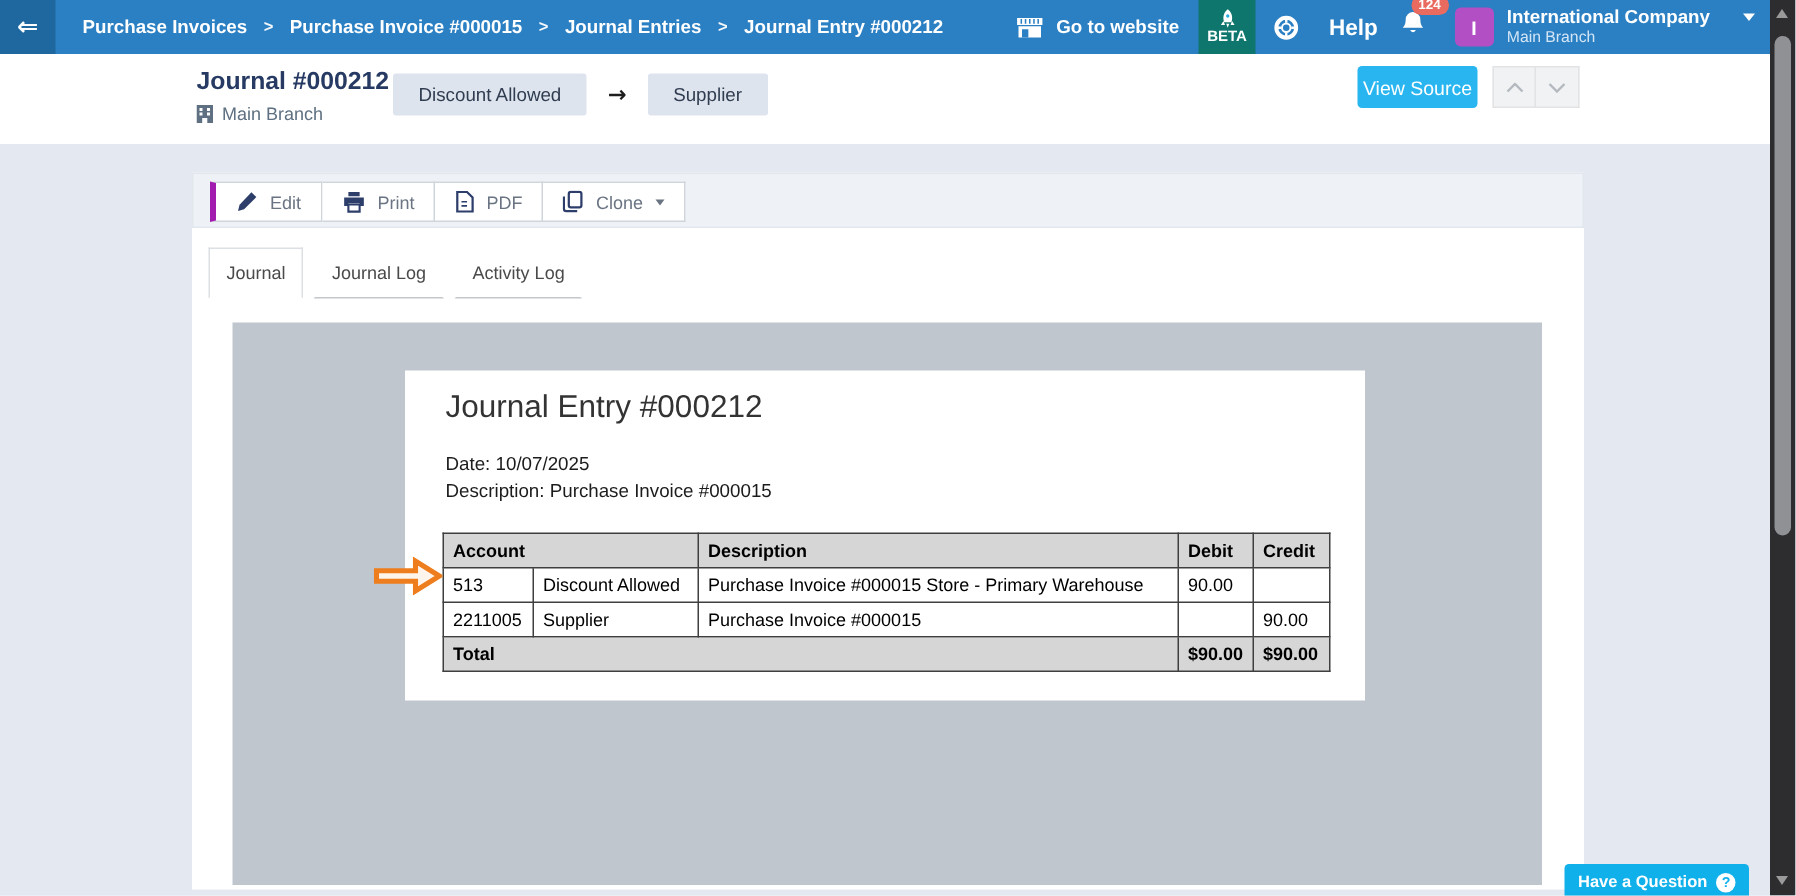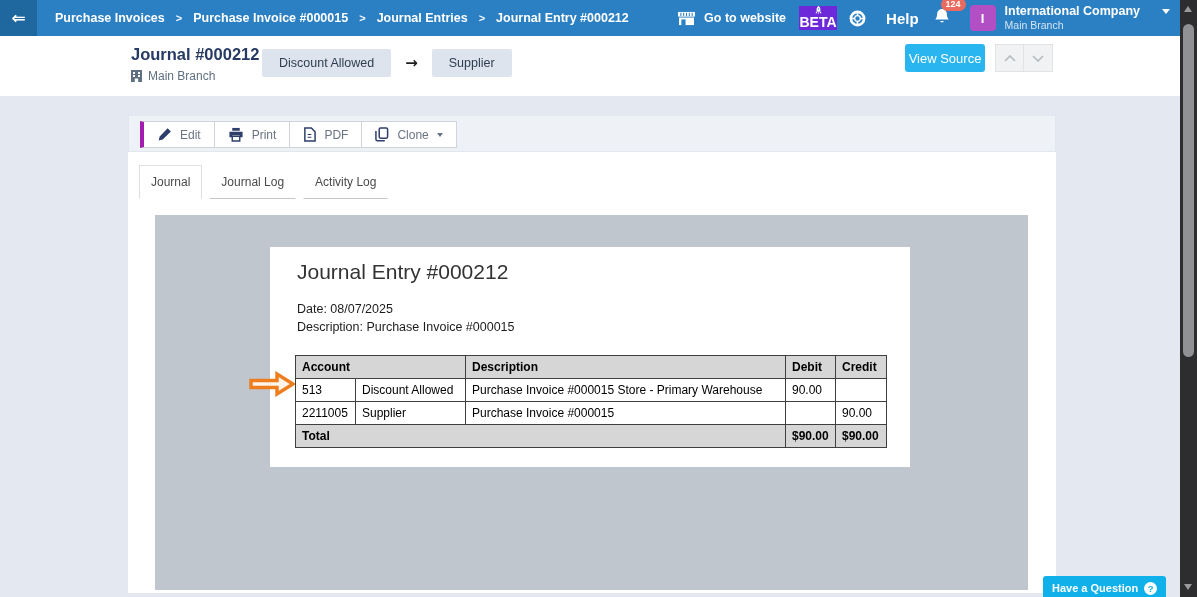--- a/index.html
+++ b/index.html
@@ -6,21 +6,21 @@
   html,body { width:1197px; height:597px; overflow:hidden; font-family:"Liberation Sans","DejaVu Sans",sans-serif; background:#e4e9f1; position:relative; }
 
   
   .topbar { position:absolute; top:0; left:0; width:1180px; height:36px; background:#2b7fc3; color:#fff; display:flex; align-items:center; }
   .menu-btn { width:37px; height:36px; background:#1f689f; display:flex; align-items:center; justify-content:center; cursor:pointer; flex:0 0 auto; }
   .menu-btn span { font-family:"DejaVu Sans",sans-serif; font-size:17px; font-weight:bold; line-height:1; }
   .crumbs { display:flex; align-items:center; gap:11px; margin-left:18px; font-size:12.5px; font-weight:bold; white-space:nowrap; }
   .crumb-sep { font-size:11px; opacity:.95; }
   .top-right { margin-left:auto; display:flex; align-items:center; height:36px; }
   .gtw { display:flex; align-items:center; gap:8px; font-size:12.5px; font-weight:bold; margin-right:13px; cursor:pointer; }
-  .beta-tile { width:38px; height:24px; background:#6d28d9; display:flex; flex-direction:column; align-items:center; justify-content:center; font-size:14px; font-weight:bold; line-height:1.1; cursor:pointer; }
+  .beta-tile { width:38px; height:36px; background:#0f766e; display:flex; flex-direction:column; align-items:center; justify-content:center; font-size:10px; font-weight:bold; line-height:1.1; cursor:pointer; }
   .help { display:flex; align-items:center; gap:20px; font-size:15px; font-weight:bold; margin:0 15px 0 12px; cursor:pointer; }
   .bell-wrap { position:relative; margin-right:20px; cursor:pointer; }
   .bell-badge { position:absolute; top:-10px; left:7px; background:#e96b5f; color:#fff; border-radius:9px; font-size:9px; font-weight:bold; padding:2px 5px; line-height:1; }
   .avatar { width:26px; height:26px; border-radius:4px; background:#b34fc5; display:flex; align-items:center; justify-content:center; font-size:13px; font-weight:bold; margin-right:9px; cursor:pointer; }
   .company { line-height:1.25; margin-right:10px; cursor:pointer; }
   .company-name { font-size:12.5px; font-weight:bold; display:flex; align-items:center; gap:22px; }
   .company-branch { font-size:10.5px; color:#d4e6f5; }
   .caret-down-w { width:0; height:0; border-left:4px solid transparent; border-right:4px solid transparent; border-top:5px solid #fff; display:inline-block; }
 
   
@@ -196,21 +196,21 @@
 
   <div class="tabs">
     <div class="tab active">Journal</div>
     <div class="tab">Journal Log</div>
     <div class="tab">Activity Log</div>
   </div>
 
   <div class="viewer">
     <div class="docpage">
       <div class="doc-title">Journal Entry #000212</div>
-      <div class="doc-date">Date: 08/07/2025</div>
+      <div class="doc-date">Date: 10/07/2025</div>
       <div class="doc-desc">Description: Purchase Invoice #000015</div>
       <table class="doc-table">
         <colgroup>
             <col style="width:60px">
             <col style="width:110px">
             <col style="width:320px">
             <col style="width:50px">
             <col style="width:51px">
           </colgroup>
         <tbody>

